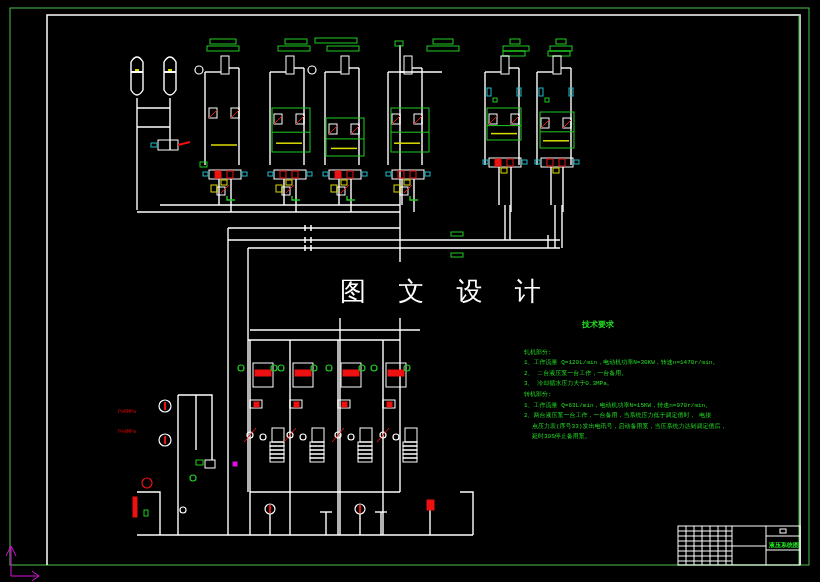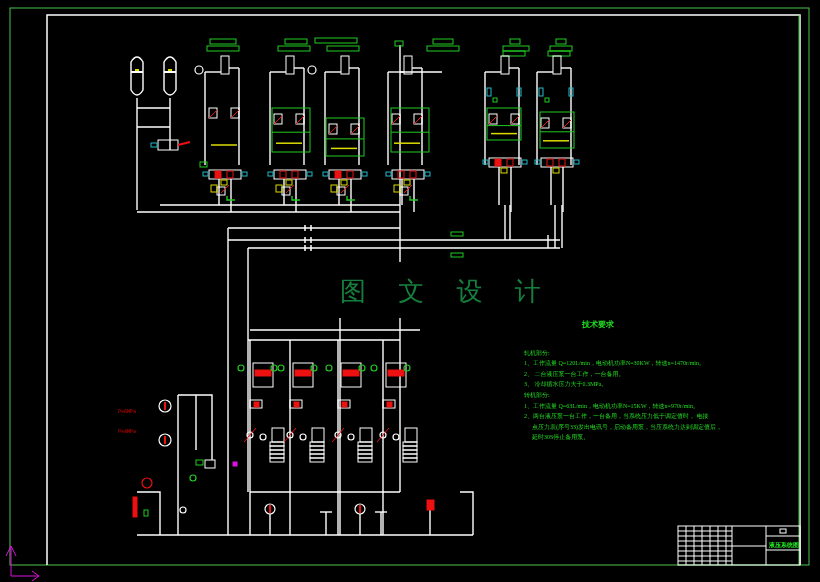--- a/index.html
+++ b/index.html
@@ -1,19 +1,19 @@
 <!DOCTYPE html>
 <html><head>
 <meta charset="utf-8">
 <style>
   html,body{margin:0;padding:0;background:#000;}
   body{width:820px;height:582px;overflow:hidden;position:relative;font-family:"DejaVu Sans",sans-serif;}
   #canvas{position:absolute;left:0;top:0;}
-  .wm{position:absolute;left:340px;top:274px;color:#15803d;font-family:"DejaVu Serif",serif;font-size:26px;letter-spacing:12px;white-space:nowrap;}
-  .notes{position:absolute;left:524px;top:320px;width:270px;color:#22dd22;font-family:Liberation Serif, serif;font-size:6px;line-height:10.6px;}
+  .wm{position:absolute;left:340px;top:274px;color:#ffffff;font-family:"DejaVu Serif",serif;font-size:26px;letter-spacing:12px;white-space:nowrap;}
+  .notes{position:absolute;left:524px;top:320px;width:270px;color:#22dd22;font-family:Liberation Mono, monospace;font-size:6px;line-height:10.6px;}
   .notes .title{font-size:8px;font-weight:bold;margin-left:58px;margin-bottom:17px;}
   .notes .line{white-space:nowrap;}
   .notes .indent{padding-left:8px;}
   .redlbl{position:absolute;color:#e00000;font-size:5px;font-family:"DejaVu Sans Mono",monospace;white-space:nowrap;}
   .tb-label{position:absolute;left:769px;top:541px;color:#22ee22;font-size:6px;font-weight:bold;font-family:"DejaVu Sans Mono",monospace;}
 </style>
 </head>
 <body>
 
 <svg id="canvas" width="820" height="582">

